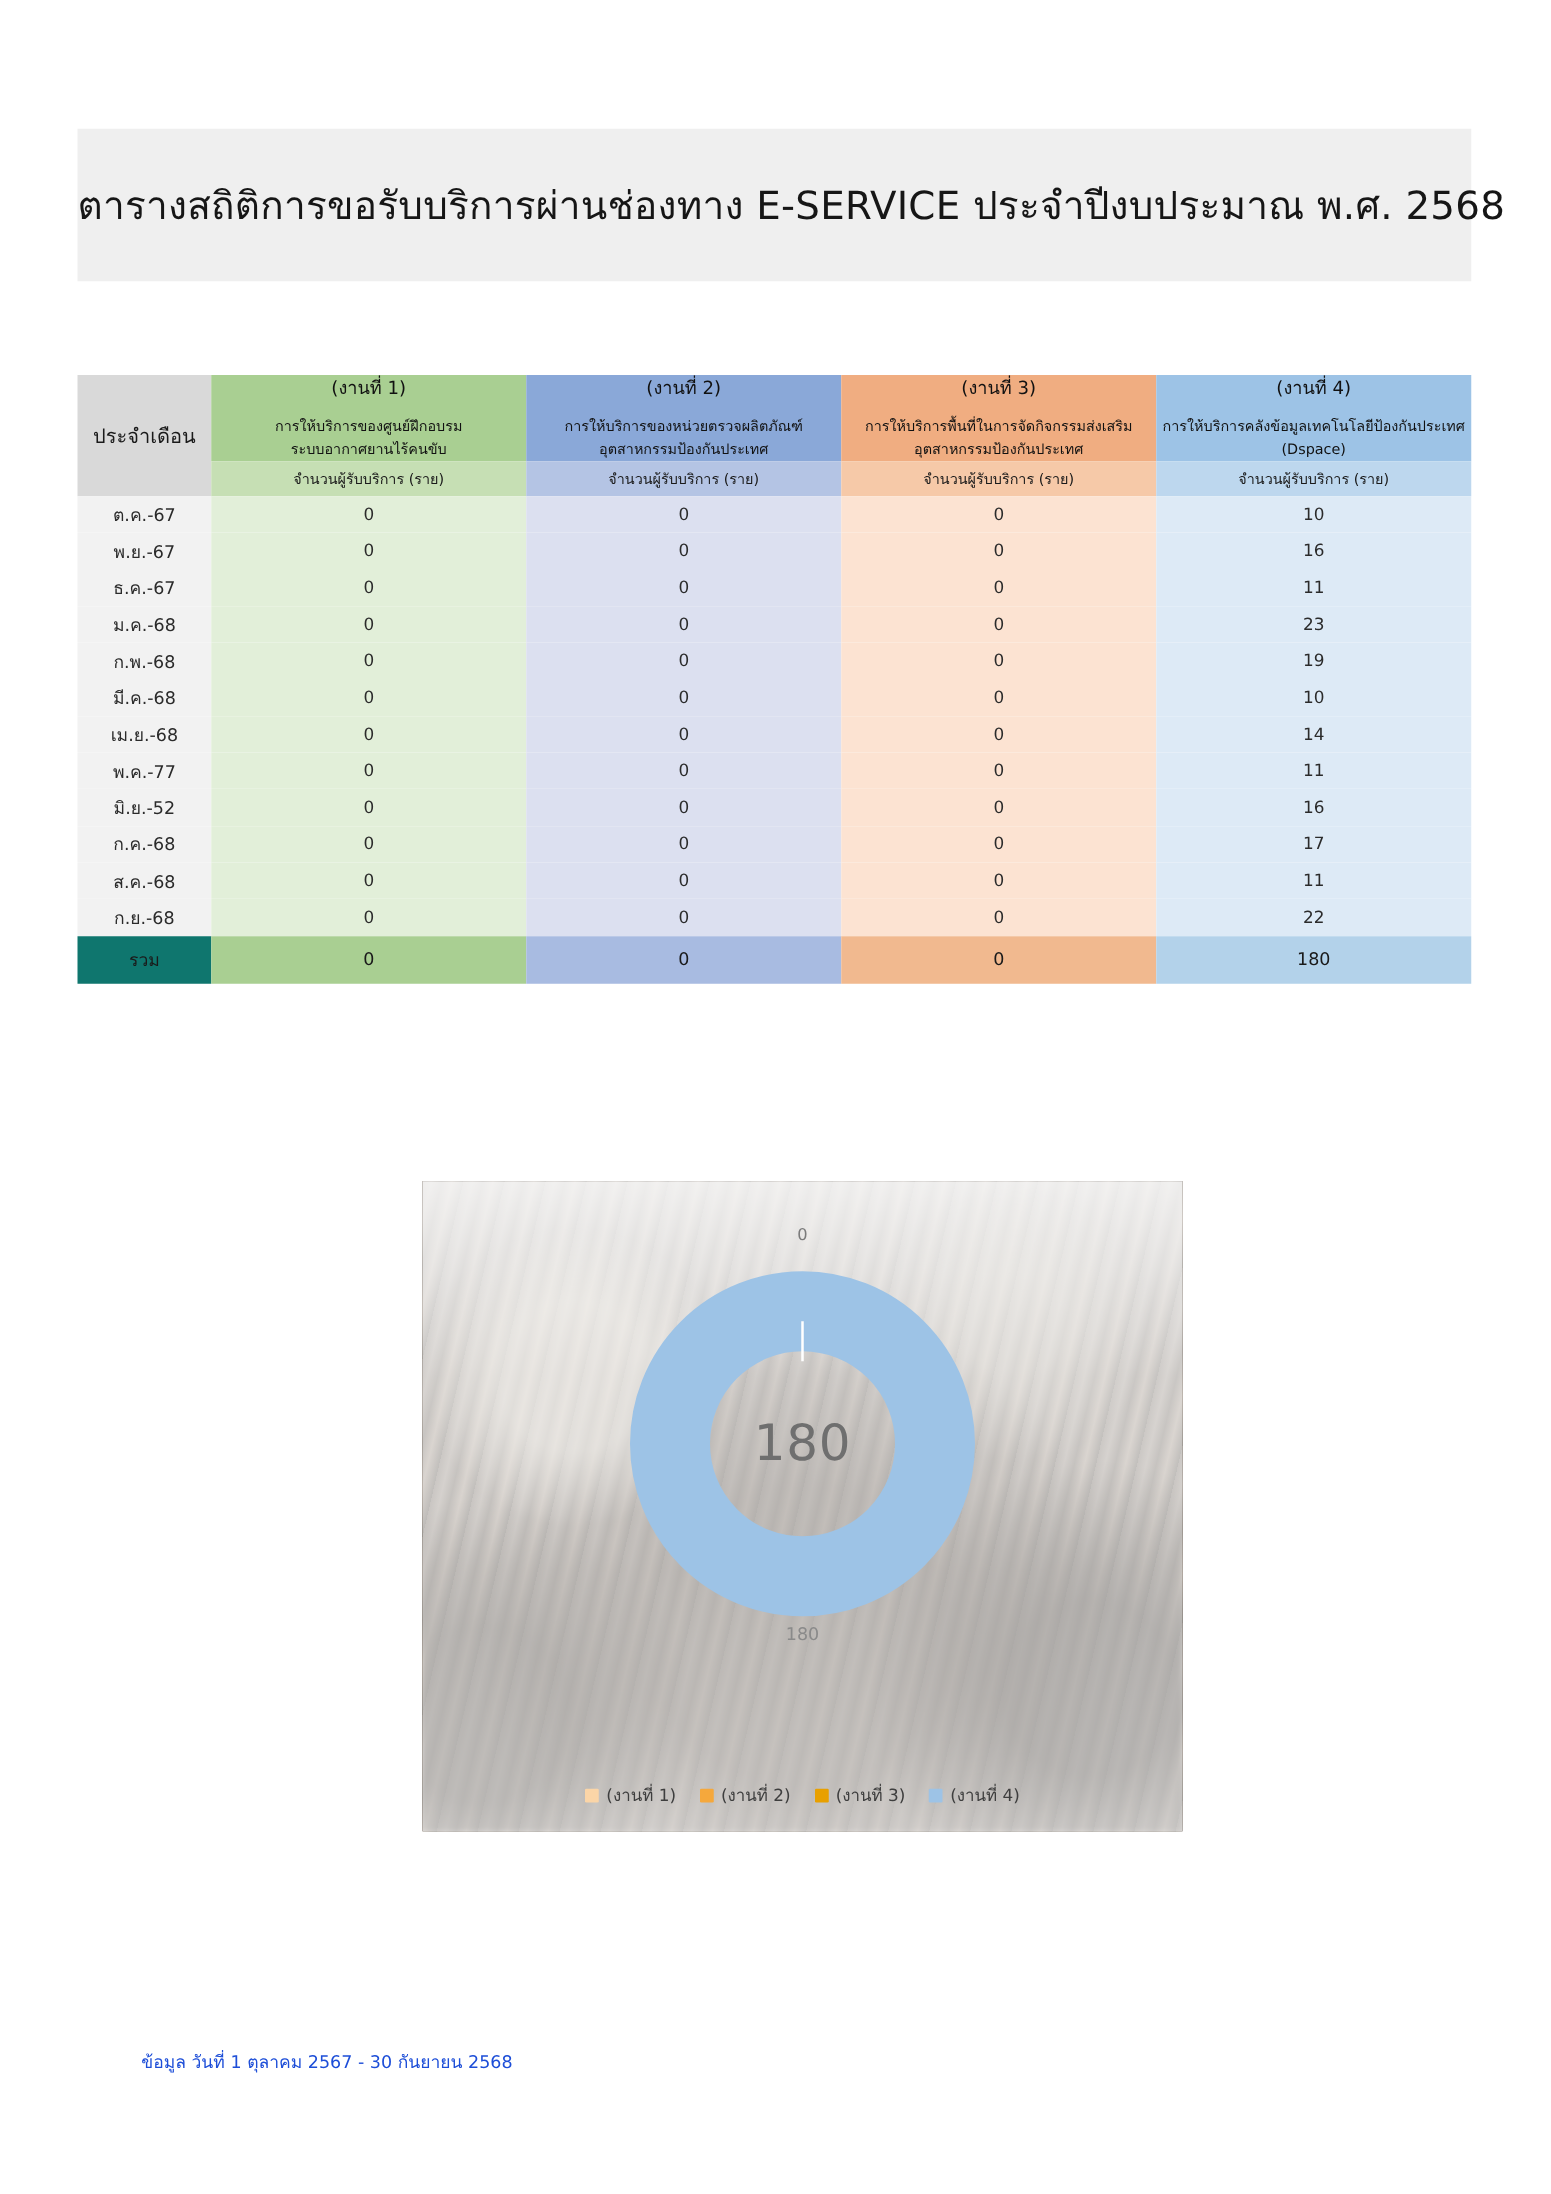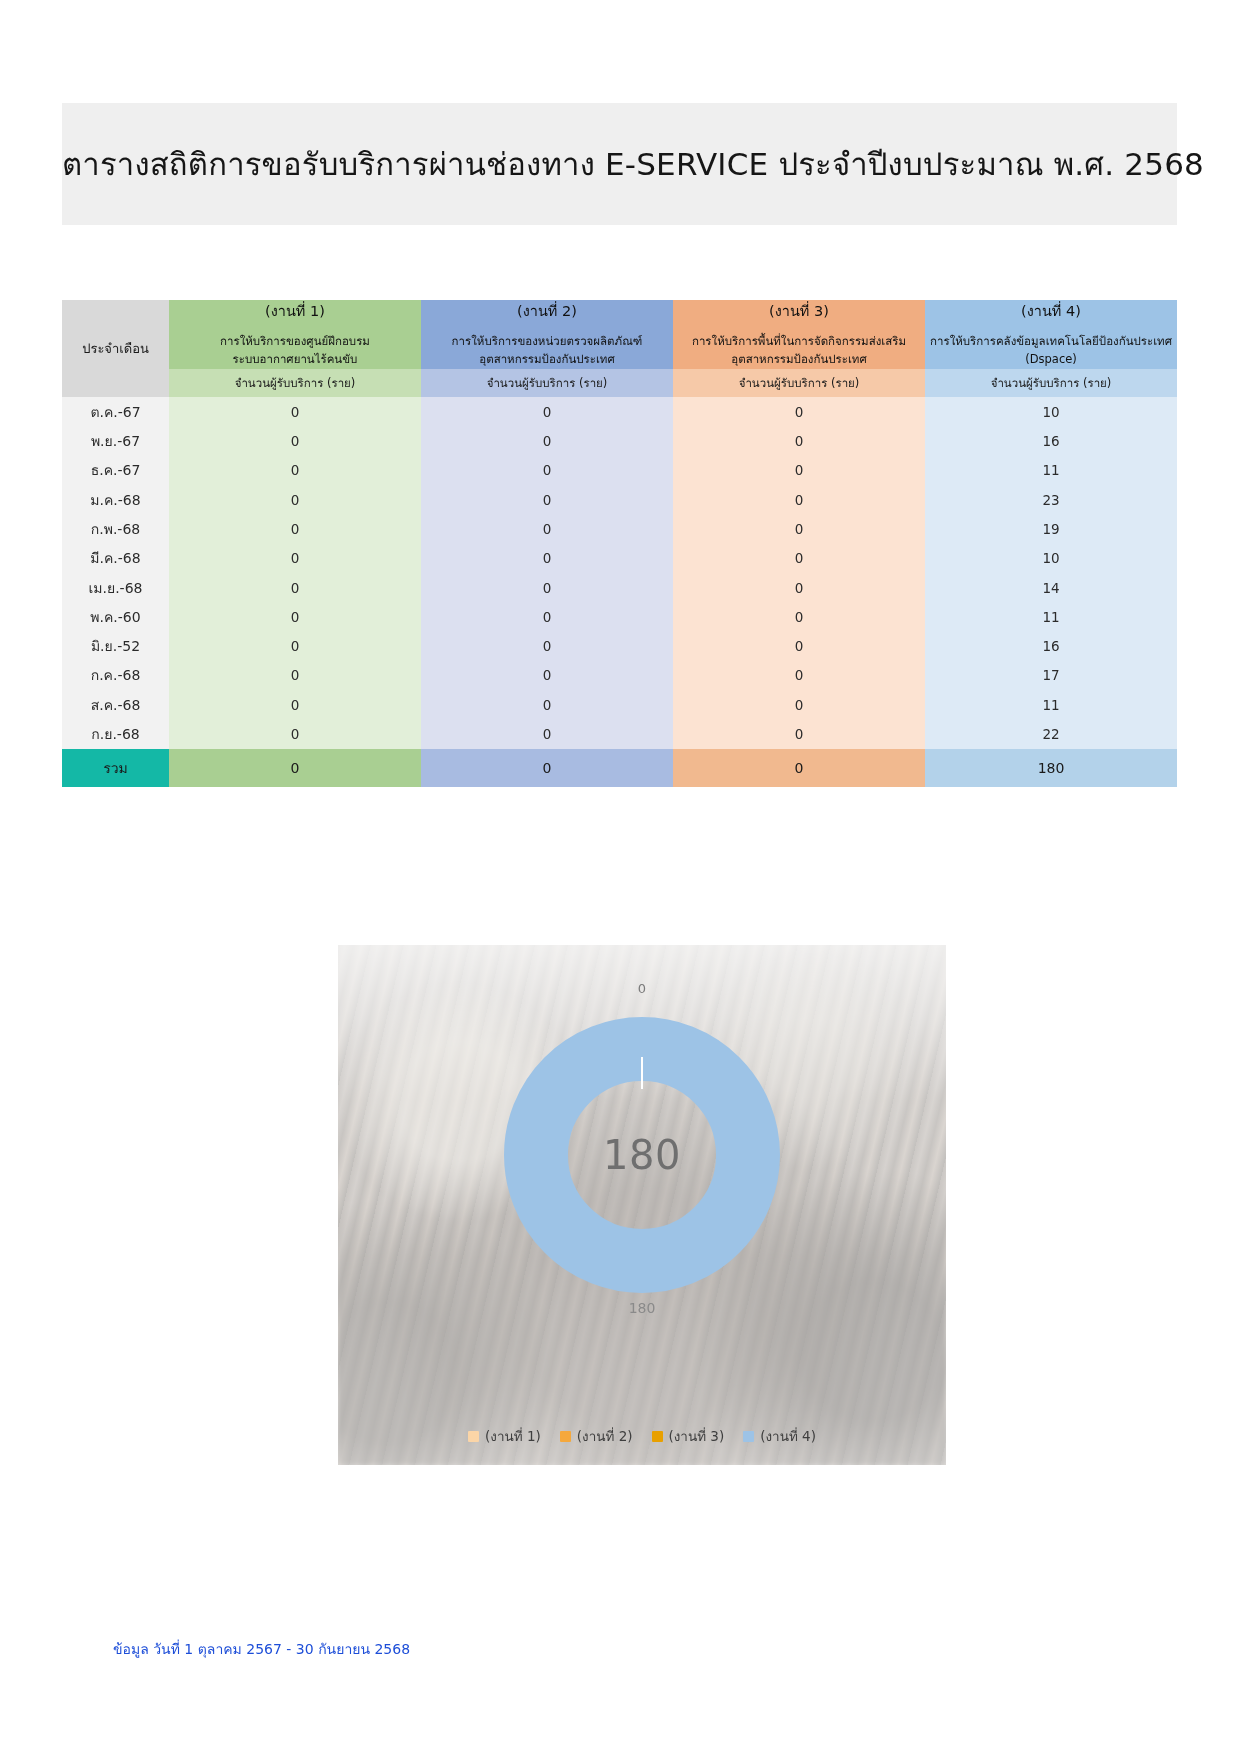--- a/index.html
+++ b/index.html
@@ -50,21 +50,21 @@
     border: 0;
     font-weight: 400;
   }
 
   col.c-month { width: 107px; }
   col.c-data  { width: 252px; }
 
   .hdr-month {
     background: #d9d9d9;
     color: #1a1a1a;
-    font-size: 13px;
+    font-size: 16px;
     text-align: center;
     vertical-align: middle;
   }
   .hdr-job {
     text-align: center;
     vertical-align: middle;
     color: #111;
     padding: 10px 12px 11px 12px;
     line-height: 1.55;
   }
@@ -110,21 +110,21 @@
     color: #2b2b2b;
     height: 29.3px;
     vertical-align: middle;
   }
   .v1 { background: #e2efd9; }
   .v2 { background: #dce0f0; }
   .v3 { background: #fce3d2; }
   .v4 { background: #ddeaf6; }
 
   .total-label {
-    background: #14b8a6;
+    background: #0f766e;
     text-align: center;
     font-size: 14px;
     color: #1a1a1a;
     height: 38px;
     vertical-align: middle;
   }
   .total-val {
     text-align: center;
     font-size: 14px;
     color: #1a1a1a;
@@ -352,21 +352,21 @@
         <td class="cell-val v4">10</td>
       </tr>
       <tr>
         <td class="row-month">เม.ย.-68</td>
         <td class="cell-val v1">0</td>
         <td class="cell-val v2">0</td>
         <td class="cell-val v3">0</td>
         <td class="cell-val v4">14</td>
       </tr>
       <tr>
-        <td class="row-month">พ.ค.-60</td>
+        <td class="row-month">พ.ค.-77</td>
         <td class="cell-val v1">0</td>
         <td class="cell-val v2">0</td>
         <td class="cell-val v3">0</td>
         <td class="cell-val v4">11</td>
       </tr>
       <tr>
         <td class="row-month">มิ.ย.-52</td>
         <td class="cell-val v1">0</td>
         <td class="cell-val v2">0</td>
         <td class="cell-val v3">0</td>

